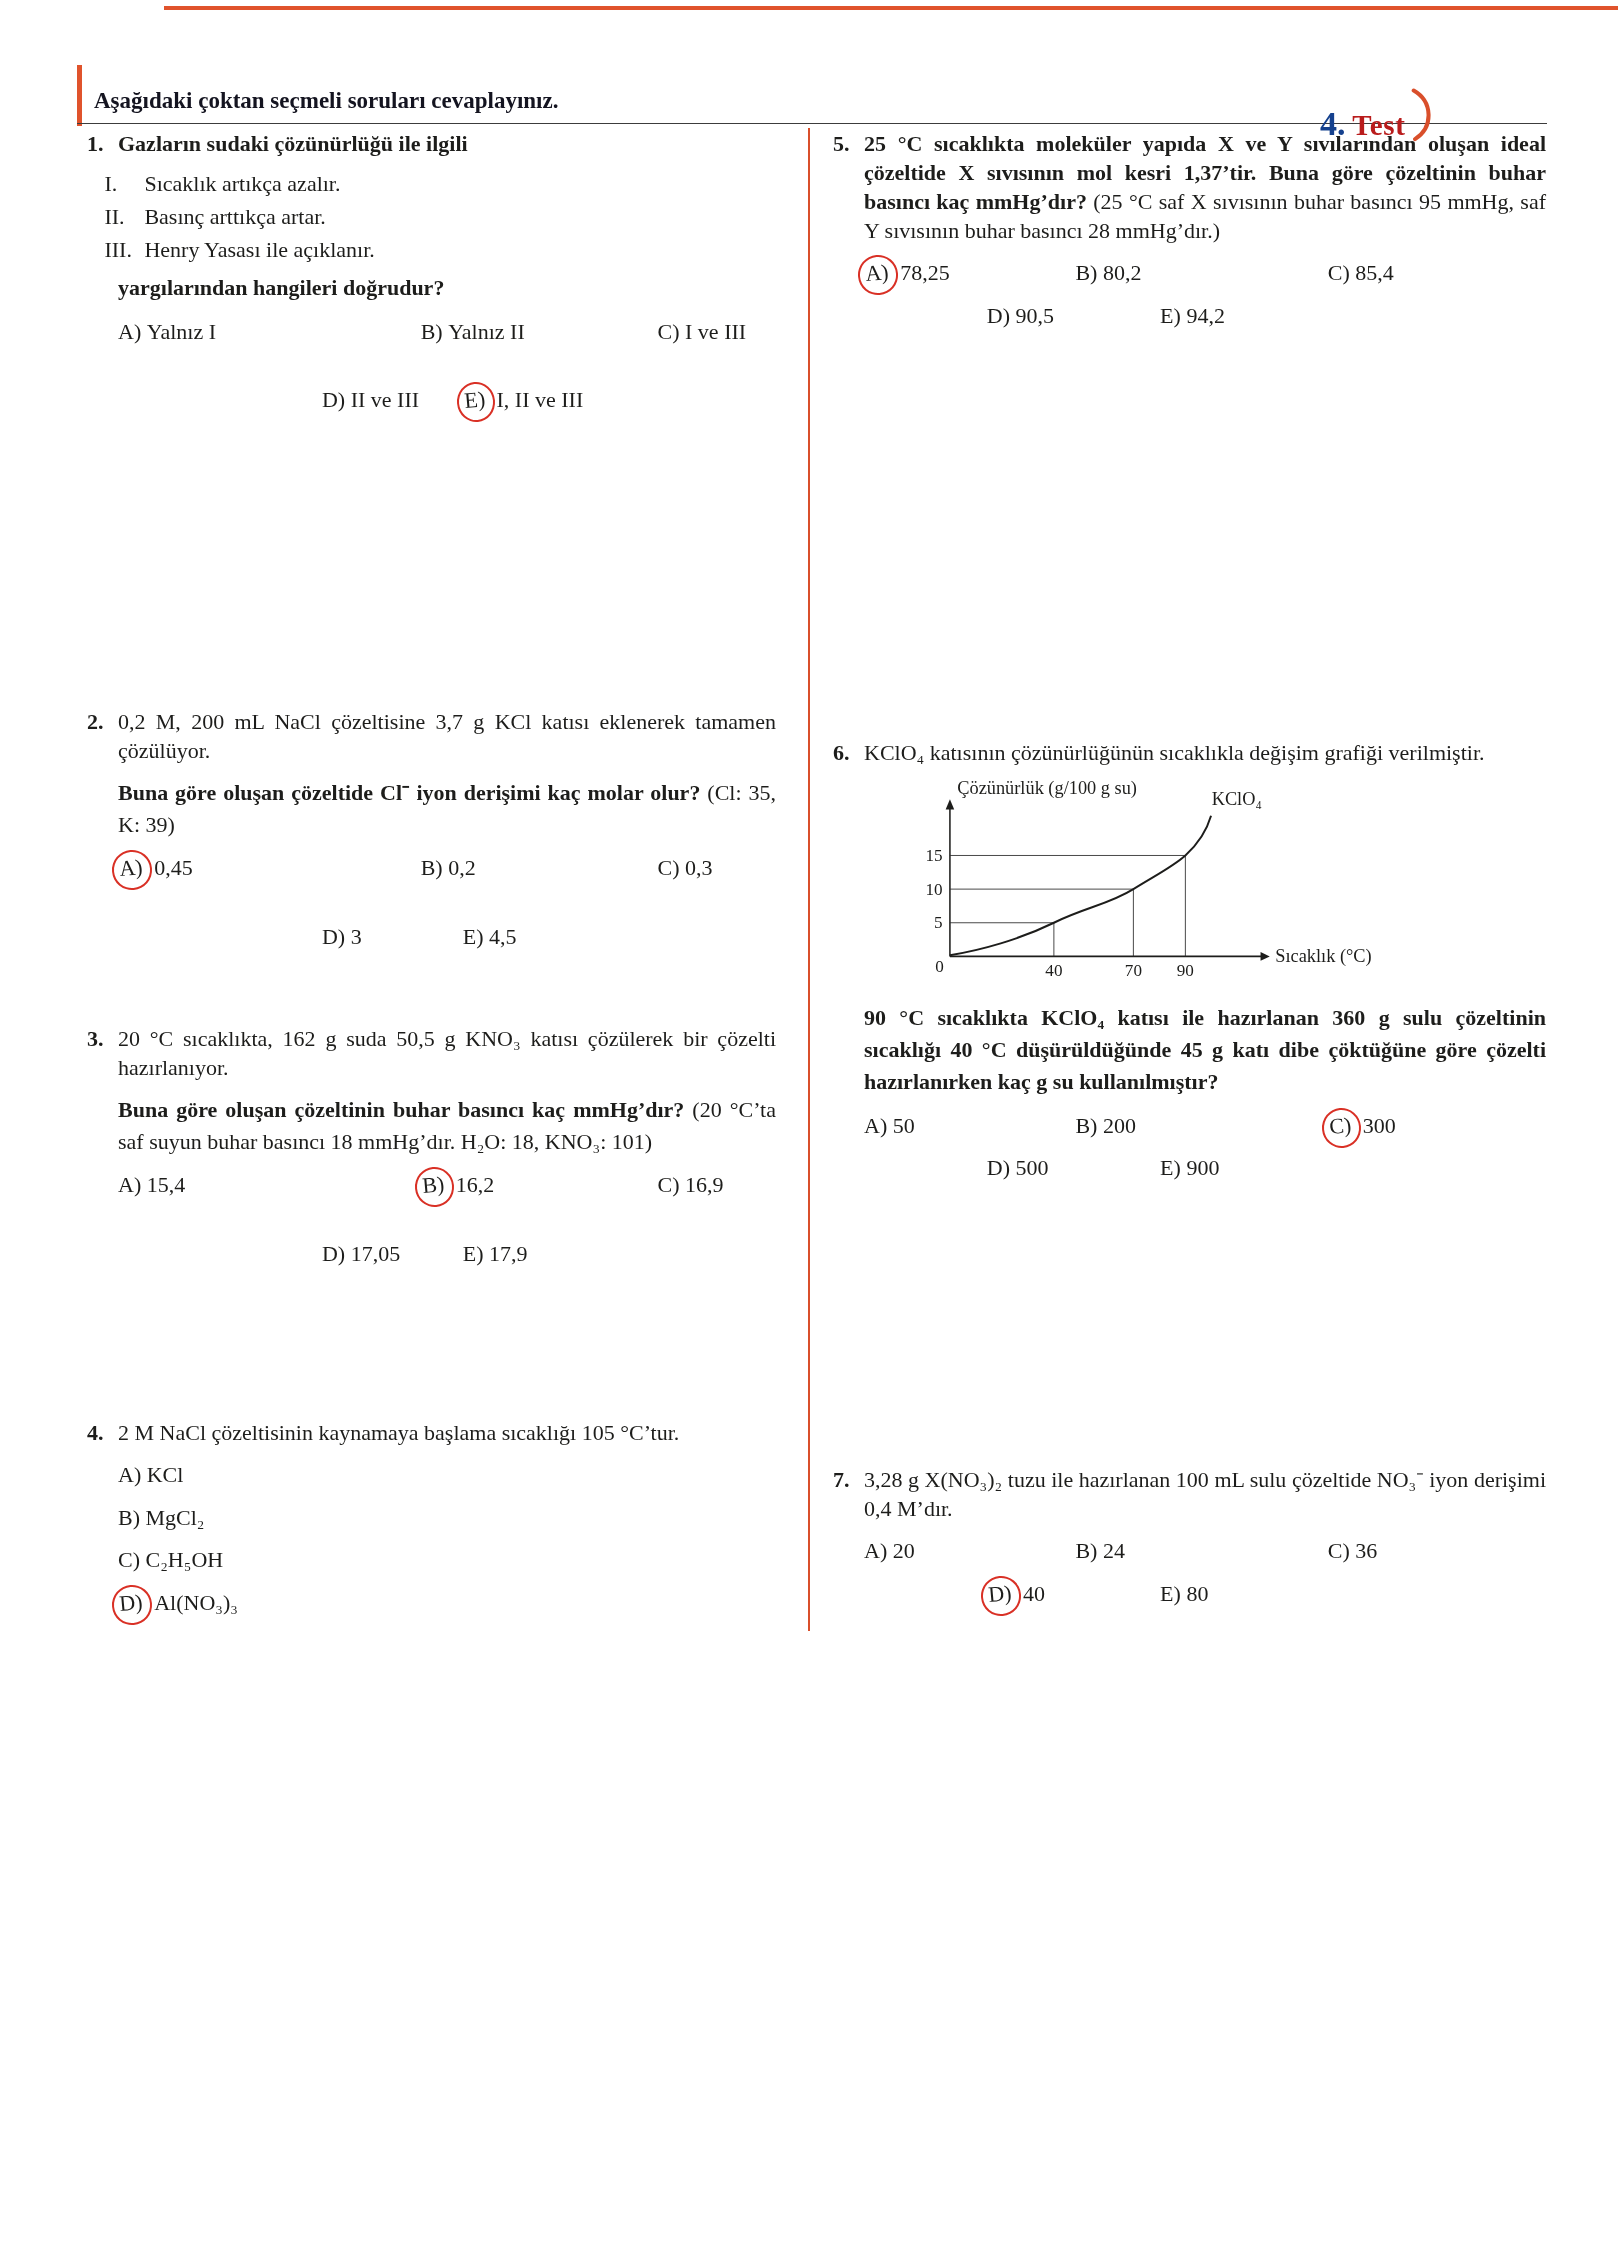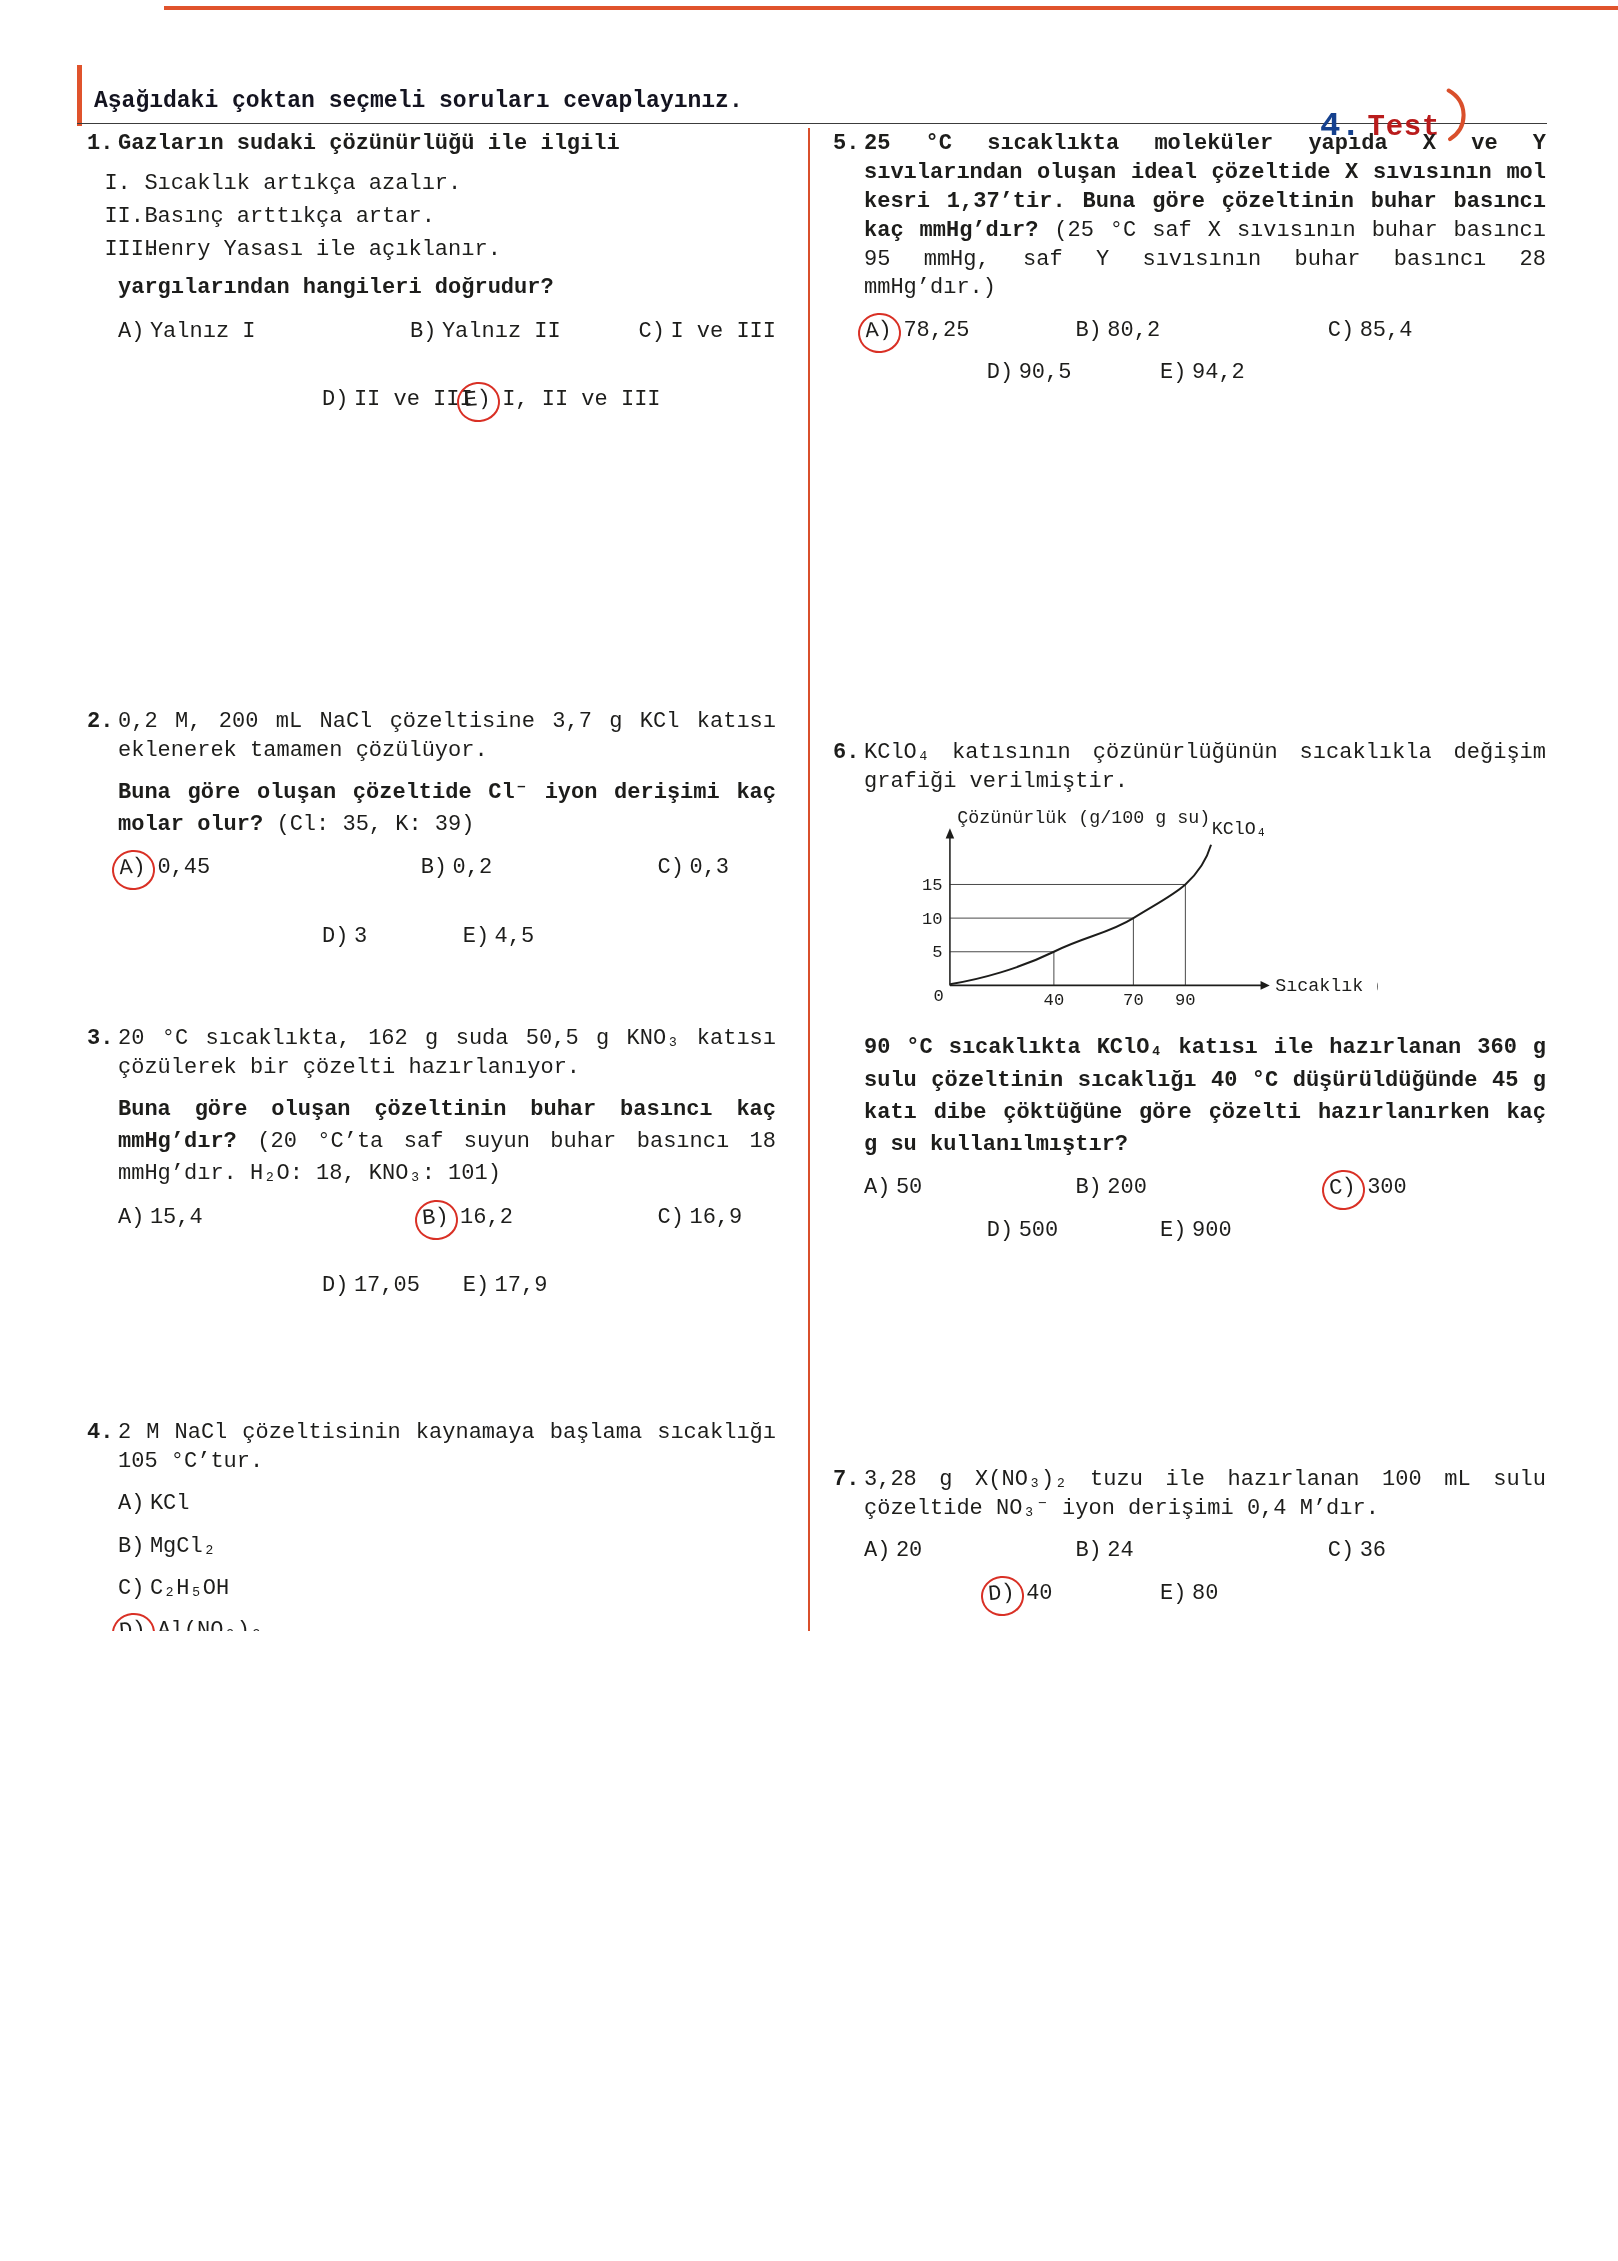--- a/index.html
+++ b/index.html
@@ -1,19 +1,19 @@
 <!DOCTYPE html>
 <html lang="tr" style="font-size:11px"><head>
 <meta charset="utf-8">
 <style>
   * { margin:0; padding:0; box-sizing:border-box; }
   html,body { background:#ffffff; }
   .page {
     position:relative; width:1618px; height:1631px; background:#fff;
-    color:#1d1d1b; font-family:Liberation Mono, monospace;
+    color:#1d1d1b; font-family:Liberation Serif, serif;
     font-size:22px; line-height:1.31; overflow:hidden;
   }
   .b { font-weight:700; }
   .just { text-align:justify; }
 
   
   .top-line { position:absolute; left:164px; top:5.5px; width:1455px; height:4.8px; background:#e0532c; }
   .header-bar { position:absolute; left:77px; top:65px; width:4.8px; height:61px; background:#e0532c; }
   .header-rule { position:absolute; left:77px; top:123px; width:1470px; height:1.4px; background:#3c3c3c; }
   .header-text { position:absolute; left:94px; top:86px; font-size:23px; font-weight:700; color:#141420; }

